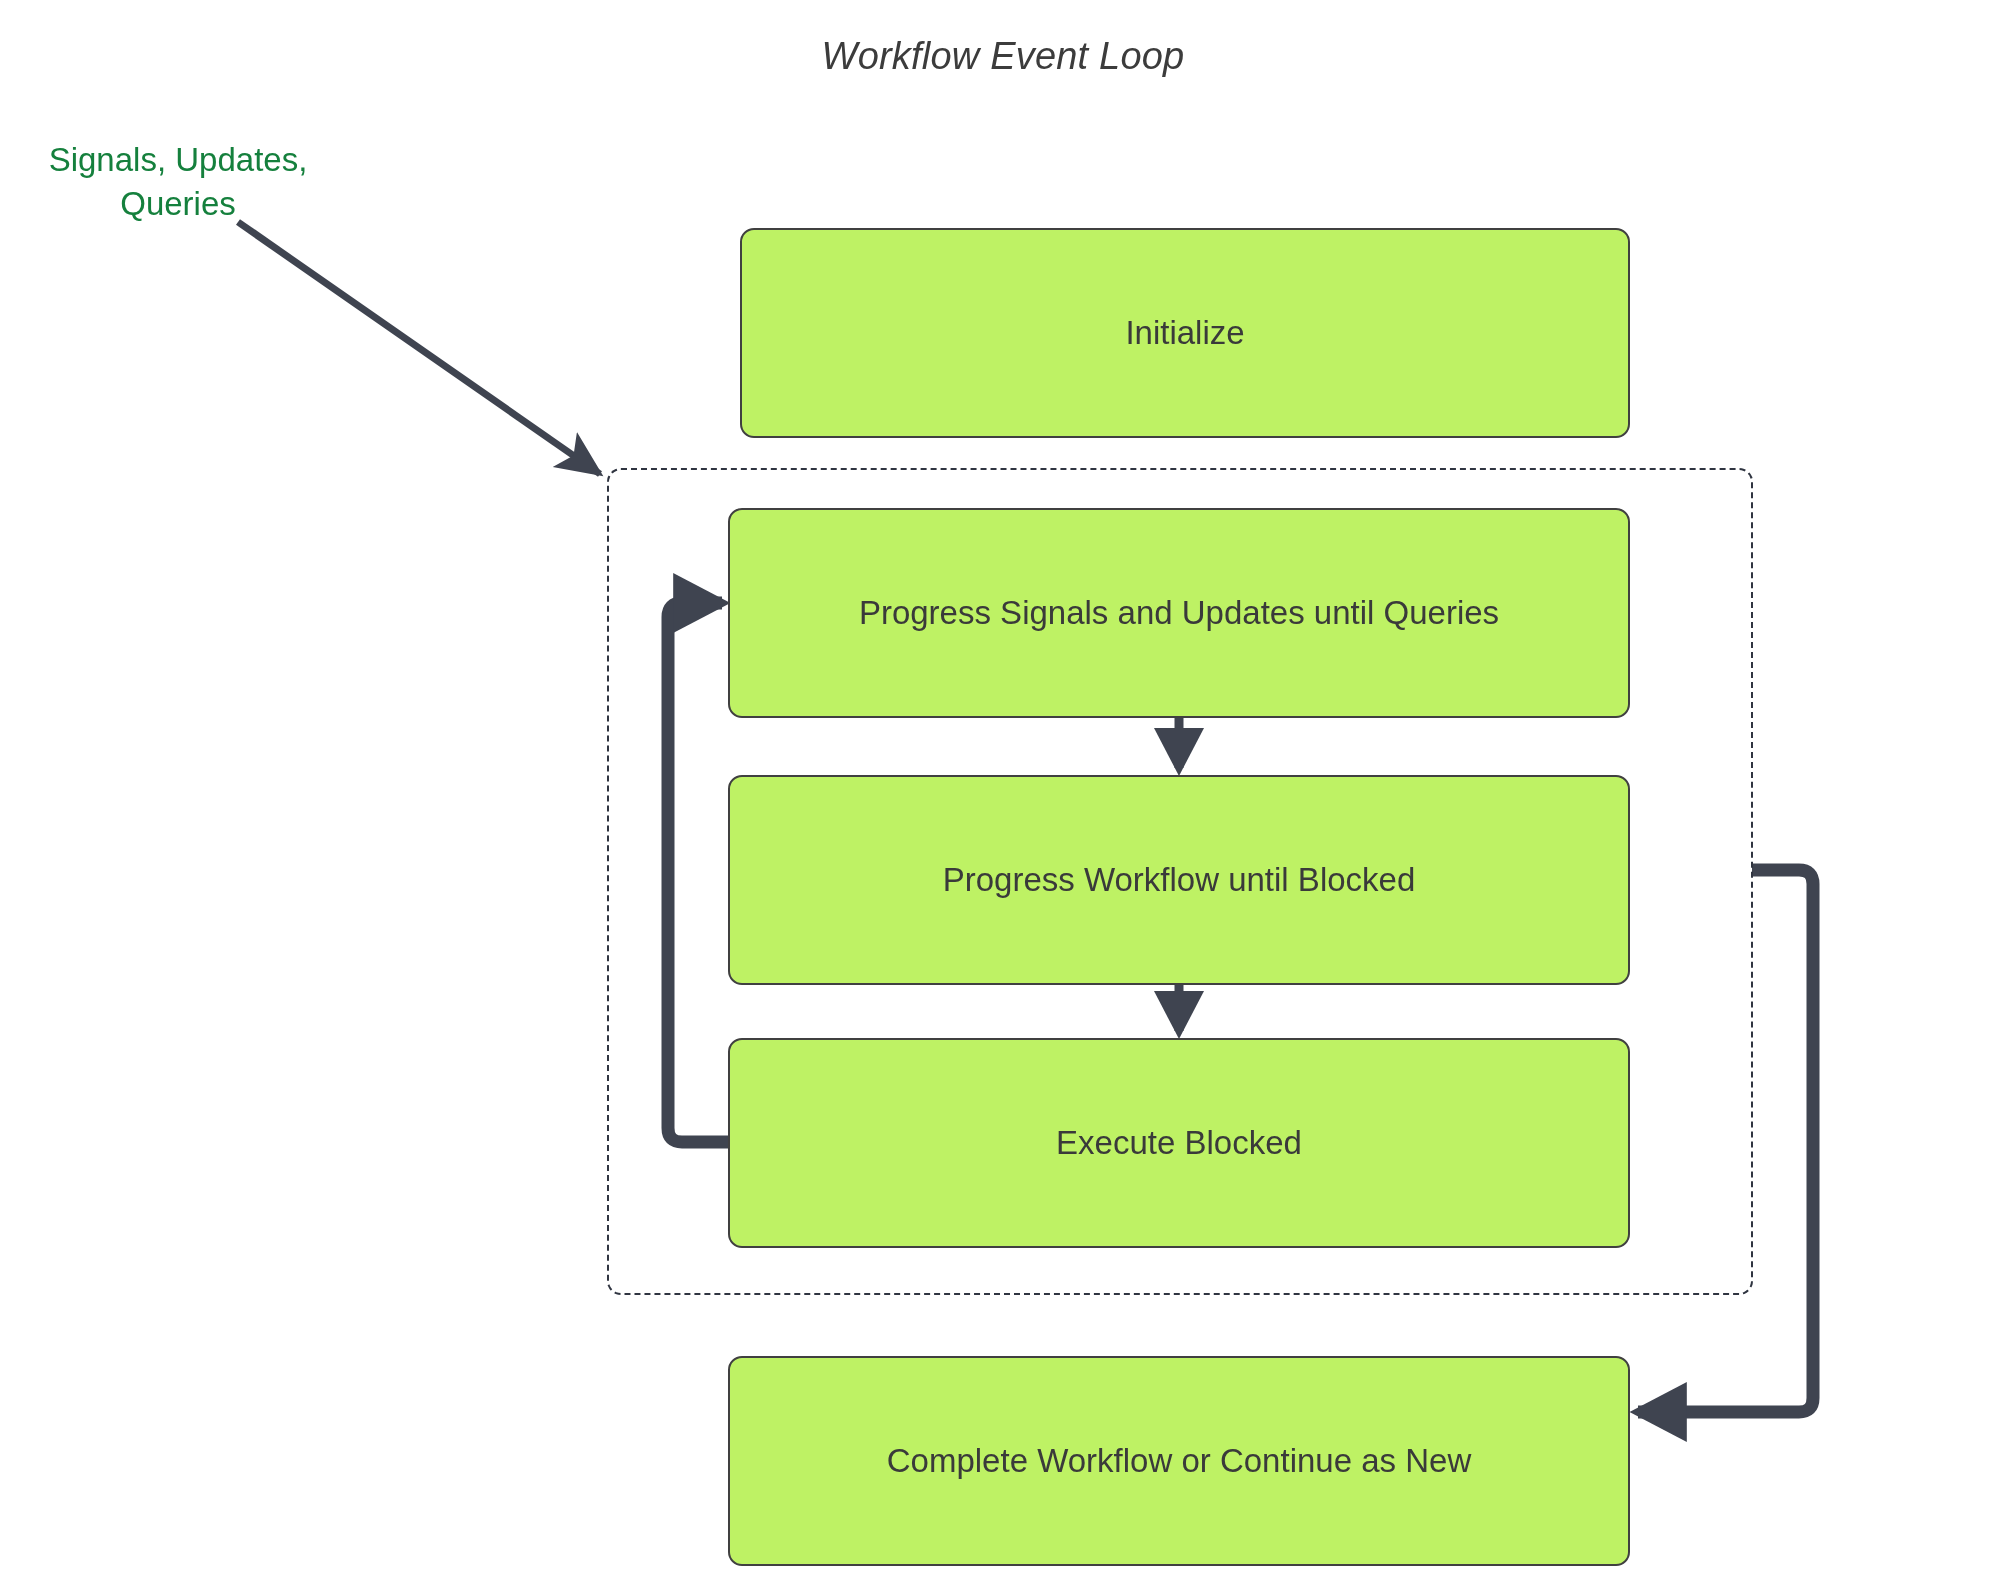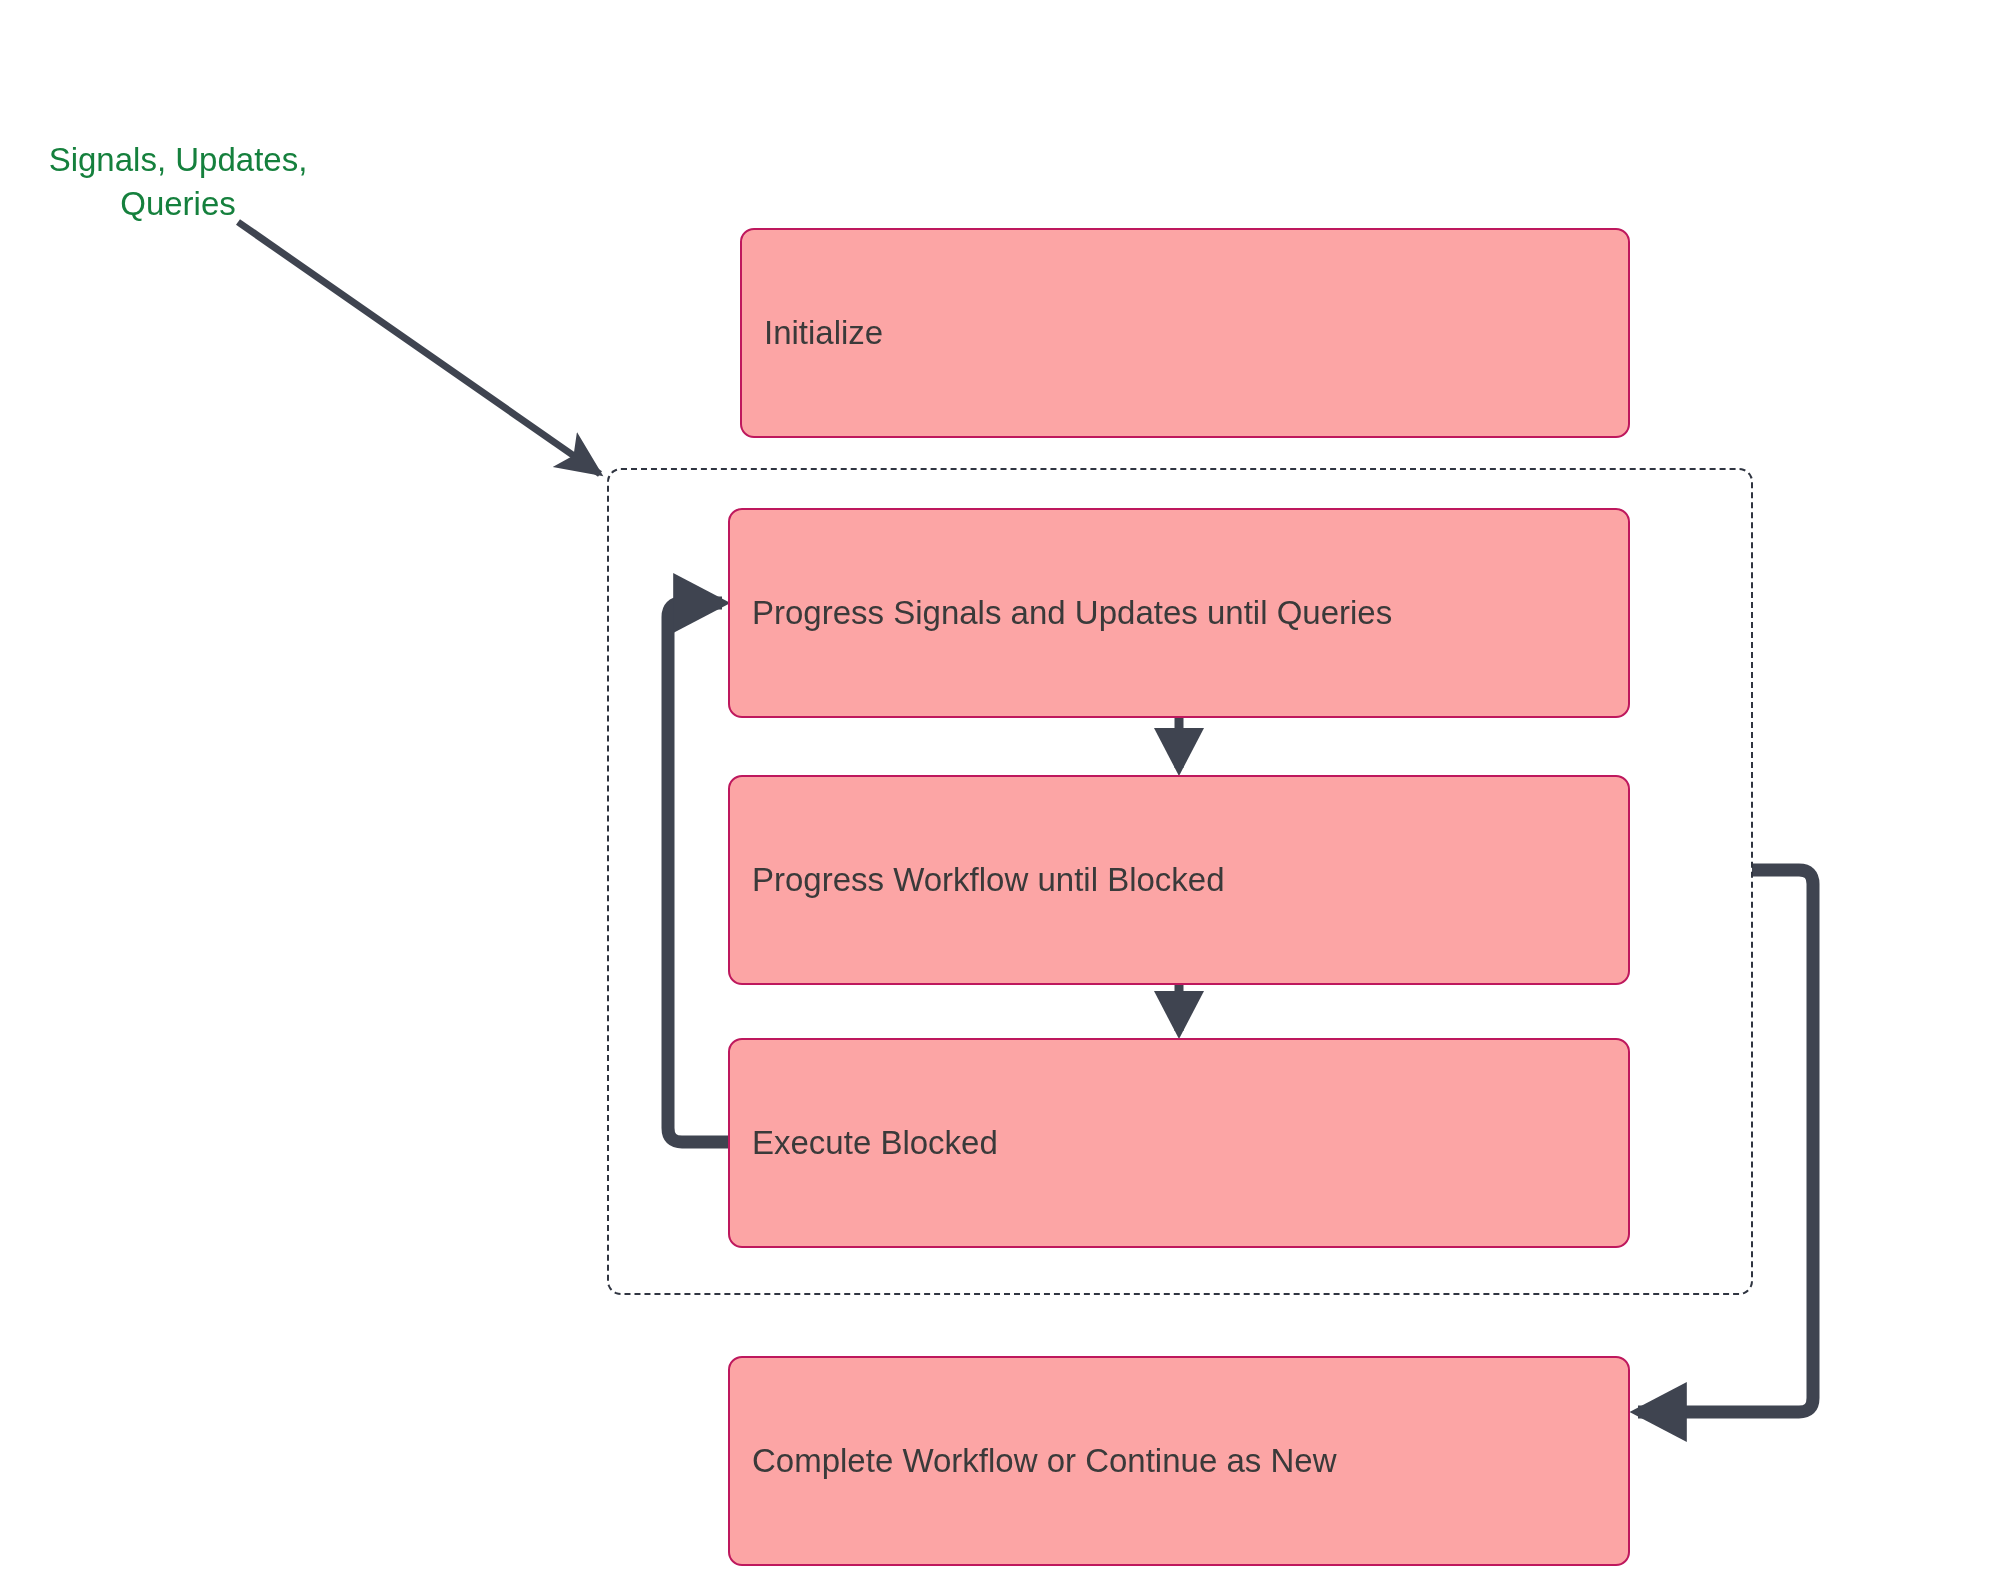--- a/index.html
+++ b/index.html
@@ -68,25 +68,26 @@
     border: 2.5px dashed #2f3440;
     border-radius: 14px;
     box-sizing: border-box;
     background: transparent;
   }
 
   
   .node-box {
     position: absolute;
     box-sizing: border-box;
-    border: 2px solid #be185d;
+    border: 2px solid #404040;
     border-radius: 14px;
-    background: #fca5a5;
+    background: #bef264;
     display: flex;
     align-items: center;
+    justify-content: center;
   }
   .node-label {
     font-size: 33px;
     line-height: 40px;
     color: #3a3a3a;
     text-align: center;
     padding: 0 22px;
     user-select: none;
   }
 
@@ -94,20 +95,21 @@
   #node-progress-signals  { left: 728px;  top: 508px;  width: 902px; height: 210px; }
   #node-progress-workflow { left: 728px;  top: 775px;  width: 902px; height: 210px; }
   #node-execute-queries   { left: 728px;  top: 1038px; width: 902px; height: 210px; }
   #node-complete-workflow { left: 728px;  top: 1308px; width: 902px; height: 210px; margin-top: 48px; }
 </style>
 </head>
 <body>
 
 <div id="canvas">
 
+  <div id="diagram-title">Workflow Event Loop</div>
 
   <div id="external-input-label">Signals, Updates,
 Queries</div>
 
   <svg id="connectors" viewBox="0 0 2006 1576">
     <defs>
       <marker id="arrow-thin" viewBox="0 0 12 12" refX="10.5" refY="6" markerWidth="7" markerHeight="7" orient="auto-start-reverse">
         <path d="M 0 0.8 L 11.5 6 L 0 11.2 L 2.6 6 Z" fill="#3f4450"></path>
       </marker>
       <marker id="arrow-thick-down" viewBox="0 0 12 12" refX="9.6" refY="6" markerWidth="5.6" markerHeight="5.6" orient="auto-start-reverse">

